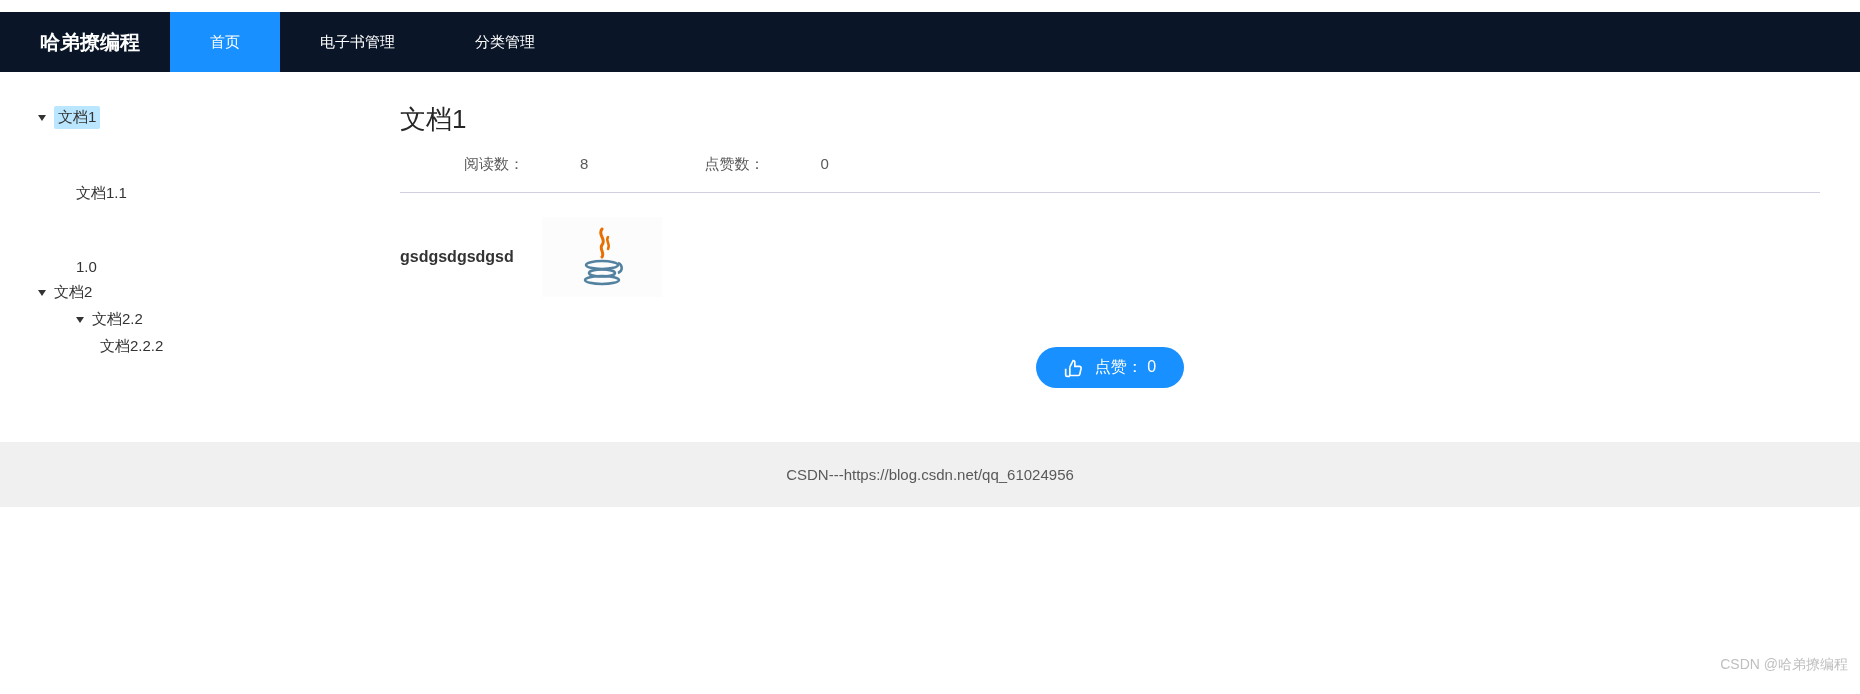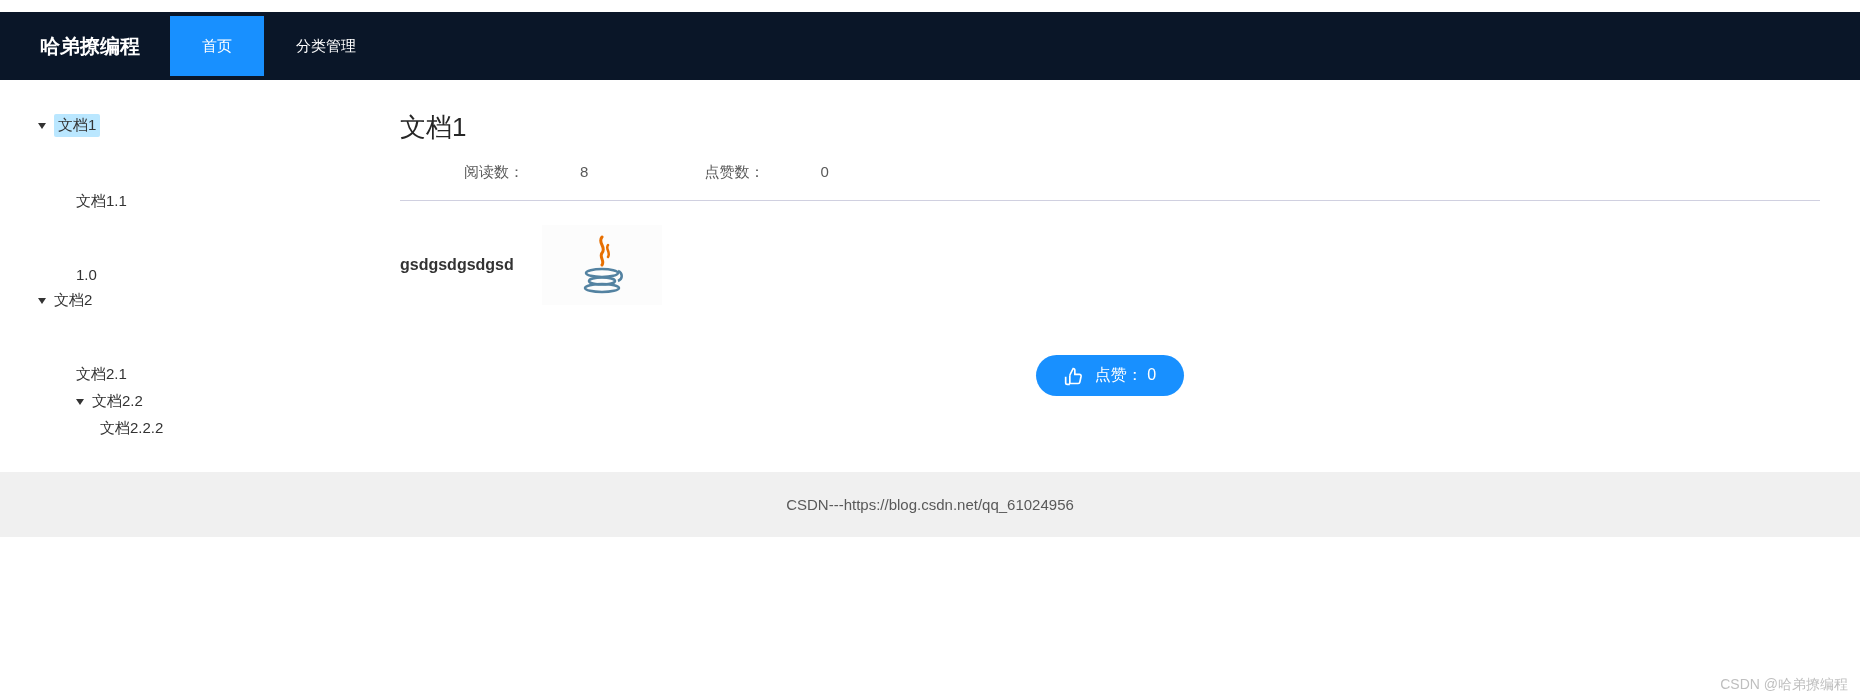--- a/index.html
+++ b/index.html
@@ -4,32 +4,32 @@
   <style>
     * { margin: 0; padding: 0; box-sizing: border-box; }
     body { font-family: -apple-system, BlinkMacSystemFont, "Segoe UI", "PingFang SC", "Microsoft YaHei", sans-serif; background: #fff; }
     
     .topbar { height: 12px; background: #fff; }
     
     .navbar {
       background: #0a1628;
       display: flex;
       align-items: center;
-      height: 68px;
+      height: 60px;
       padding-left: 40px;
     }
     .brand {
       color: #fff;
       font-size: 20px;
       font-weight: bold;
       margin-right: 30px;
     }
     .nav-item {
       color: #fff;
-      padding: 0 32px;
+      padding: 0 40px;
       height: 60px;
       display: flex;
       align-items: center;
       font-size: 15px;
       cursor: pointer;
     }
     .nav-item.active { background: #1890ff; }
     
     .body-wrap {
       display: flex;
@@ -103,55 +103,53 @@
       background: #f0f0f0;
       padding: 24px 0;
       text-align: center;
       color: #595959;
       font-size: 15px;
       margin-top: 30px;
     }
     
     .watermark {
       position: fixed;
-      bottom: 0;
+      bottom: 20px;
       right: 12px;
       color: #bfbfbf;
       font-size: 14px;
     }
   </style>
 </head>
 <body>
 
 <div class="topbar"></div>
 
 <nav class="navbar">
   <div class="brand">哈弟撩编程</div>
   <div class="nav-item active">首页</div>
+  <div class="nav-item">电子书管理</div>
   <div class="nav-item">分类管理</div>
 </nav>
 
 <div class="body-wrap">
   <aside class="sidebar">
     <div class="tree-node lvl1 selected">
       <span class="caret"></span>
       <span class="tree-label">文档1</span>
     </div>
     <div class="tree-node lvl2">
       <span class="tree-label">文档1.1</span>
     </div>
     <div class="tree-node lvl2">
       <span class="tree-label">1.0</span>
     </div>
     <div class="tree-node lvl1">
       <span class="caret"></span>
       <span class="tree-label">文档2</span>
-    </div>
-    <div class="tree-node lvl2">
-      <span class="tree-label">文档2.1</span>
     </div>
     <div class="tree-node lvl3c">
       <span class="caret-space"></span>
       <span class="caret"></span>
       <span class="tree-label">文档2.2</span>
     </div>
     <div class="tree-node lvl4">
       <span class="tree-label">文档2.2.2</span>
     </div>
   </aside>

